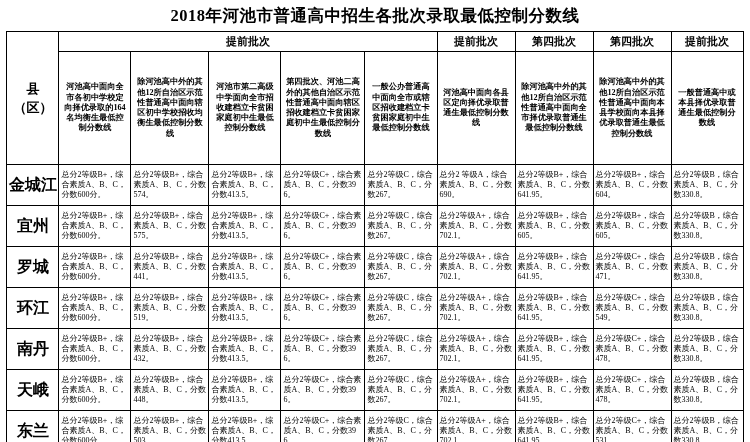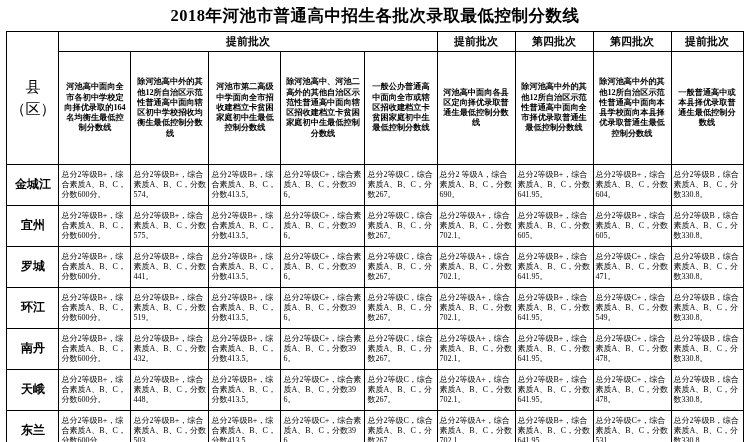--- a/index.html
+++ b/index.html
@@ -47,28 +47,28 @@
     padding:1px;
   }
   .colhdr{
     font-size:8.2px;
     font-weight:bold;
     line-height:1.25;
     height:108px;
     padding:2px 3px;
   }
   .county{
-    font-size:12px;
+    font-size:16px;
     font-weight:bold;
     width:52px;
     line-height:1.3;
   }
   .countyhdr{
-    font-size:15px;
-    font-weight:normal;
+    font-size:13px;
+    font-weight:bold;
     line-height:1.5;
   }
   .cell{
     font-size:8px;
     text-align:left;
     padding:2px 2px;
     line-height:1.28;
     height:36px;
   }
 </style>
@@ -98,21 +98,21 @@
         <td colspan="5" class="grouphdr">提前批次</td>
         <td class="grouphdr">提前批次</td>
         <td class="grouphdr">第四批次</td>
         <td class="grouphdr">第四批次</td>
         <td class="grouphdr">提前批次</td>
       </tr>
       <tr>
         <td class="colhdr">河池高中面向全市各初中学校定向择优录取的164名均衡生最低控制分数线</td>
         <td class="colhdr">除河池高中外的其他12所自治区示范性普通高中面向辖区初中学校招收均衡生最低控制分数线</td>
         <td class="colhdr">河池市第二高级中学面向全市招收建档立卡贫困家庭初中生最低控制分数线</td>
-        <td class="colhdr">除河池高中、河池二高外的其他自治区示范性普通高中面向辖区招收建档立卡贫困家庭初中生最低控制分数线</td>
+        <td class="colhdr">第四批次、河池二高外的其他自治区示范性普通高中面向辖区招收建档立卡贫困家庭初中生最低控制分数线</td>
         <td class="colhdr">一般公办普通高中面向全市或辖区招收建档立卡贫困家庭初中生最低控制分数线</td>
         <td class="colhdr">河池高中面向各县区定向择优录取普通生最低控制分数线</td>
         <td class="colhdr">除河池高中外的其他12所自治区示范性普通高中面向全市择优录取普通生最低控制分数线</td>
         <td class="colhdr">除河池高中外的其他12所自治区示范性普通高中面向本县学校面向本县择优录取普通生最低控制分数线</td>
         <td class="colhdr">一般普通高中或本县择优录取普通生最低控制分数线</td>
       </tr>
     </thead>
     <tbody>
       <tr>
         <td class="county">金城江</td>

